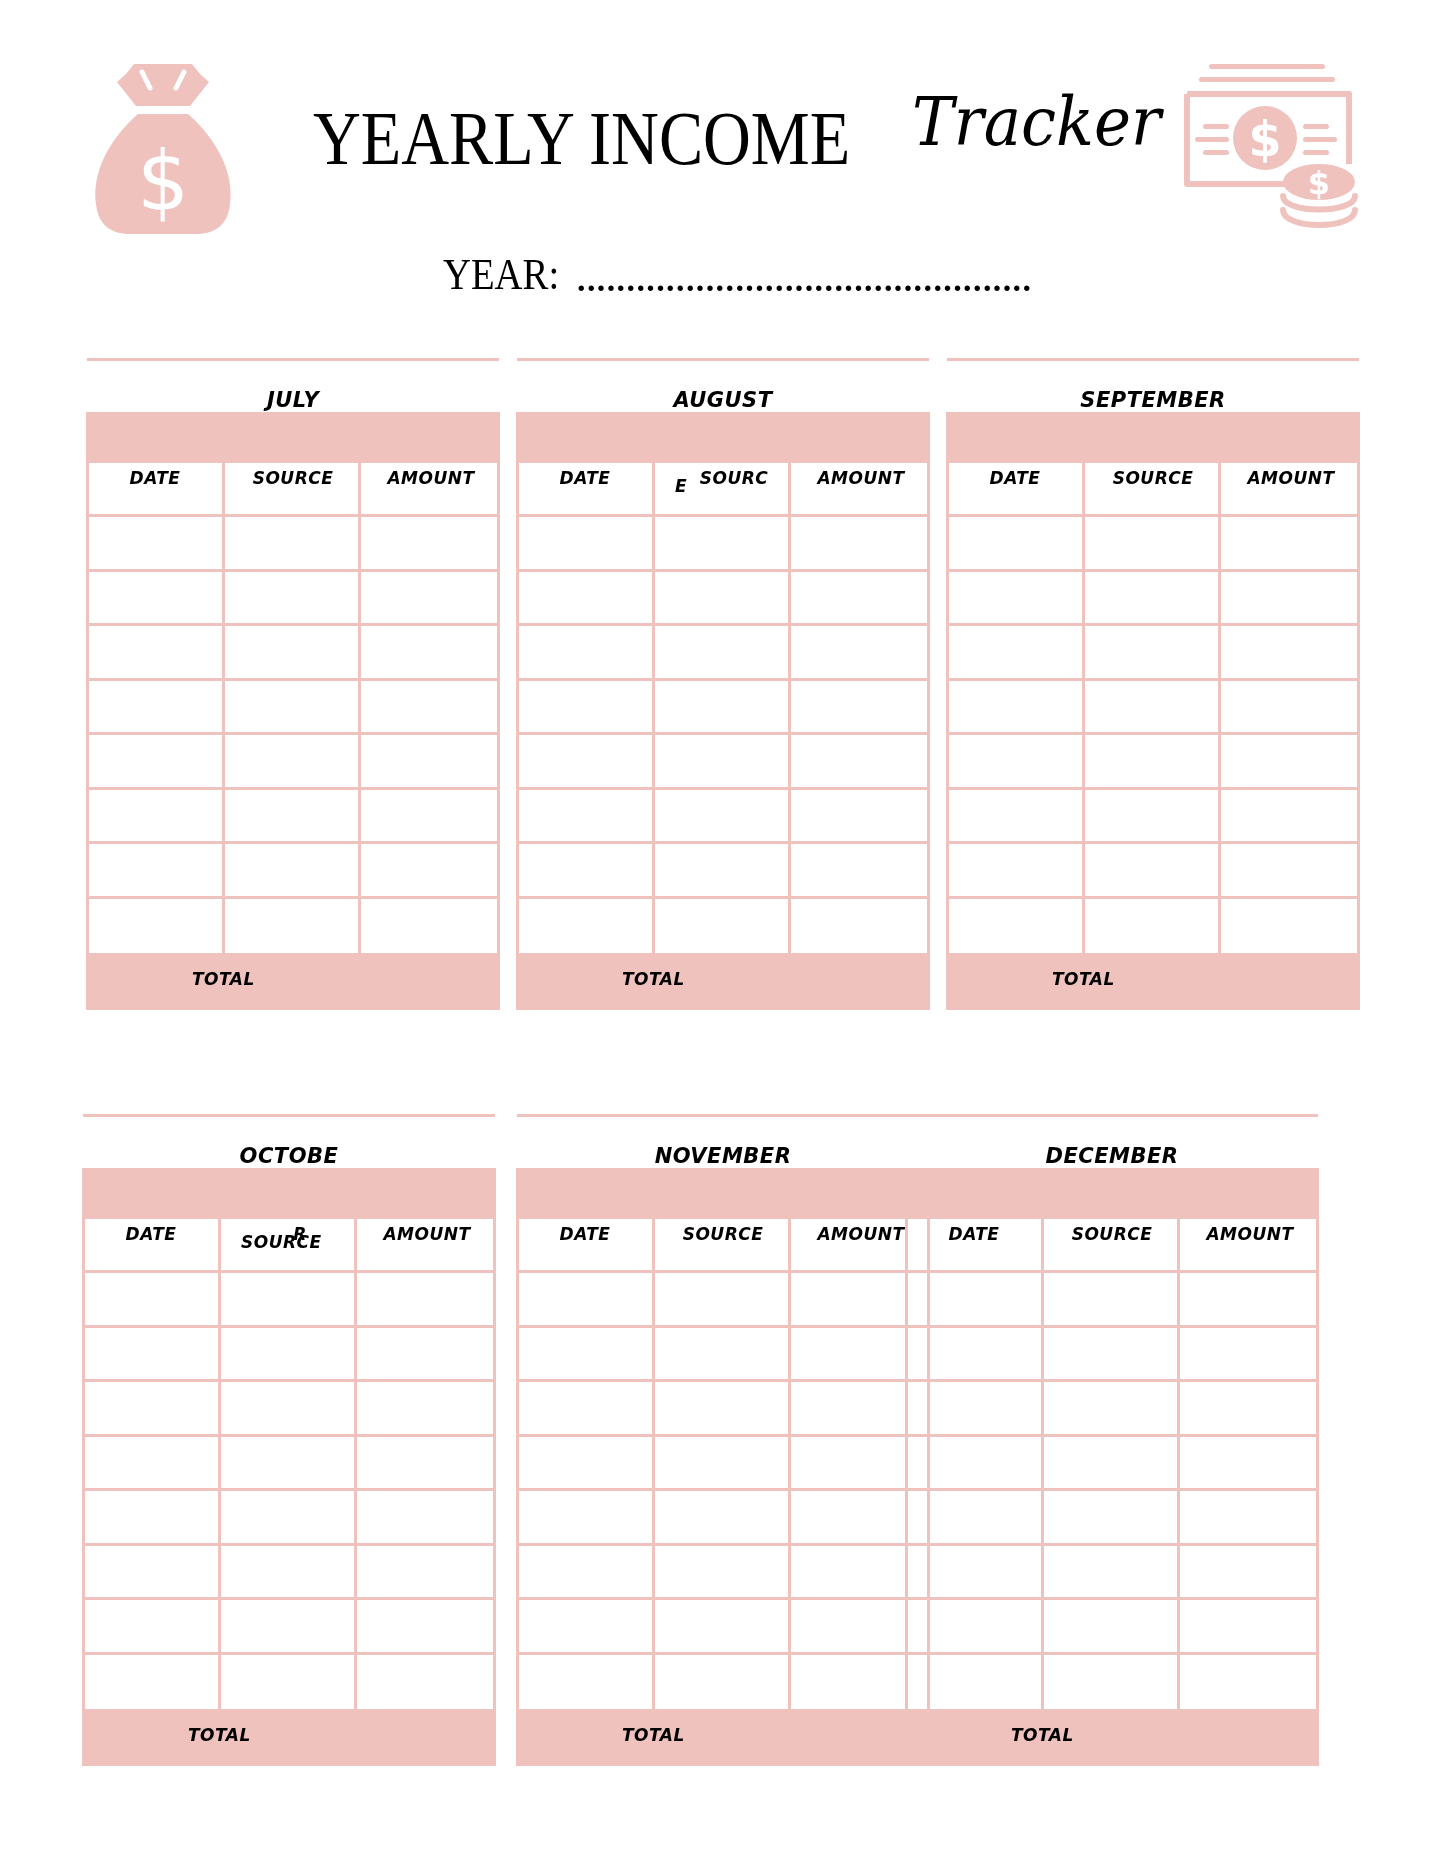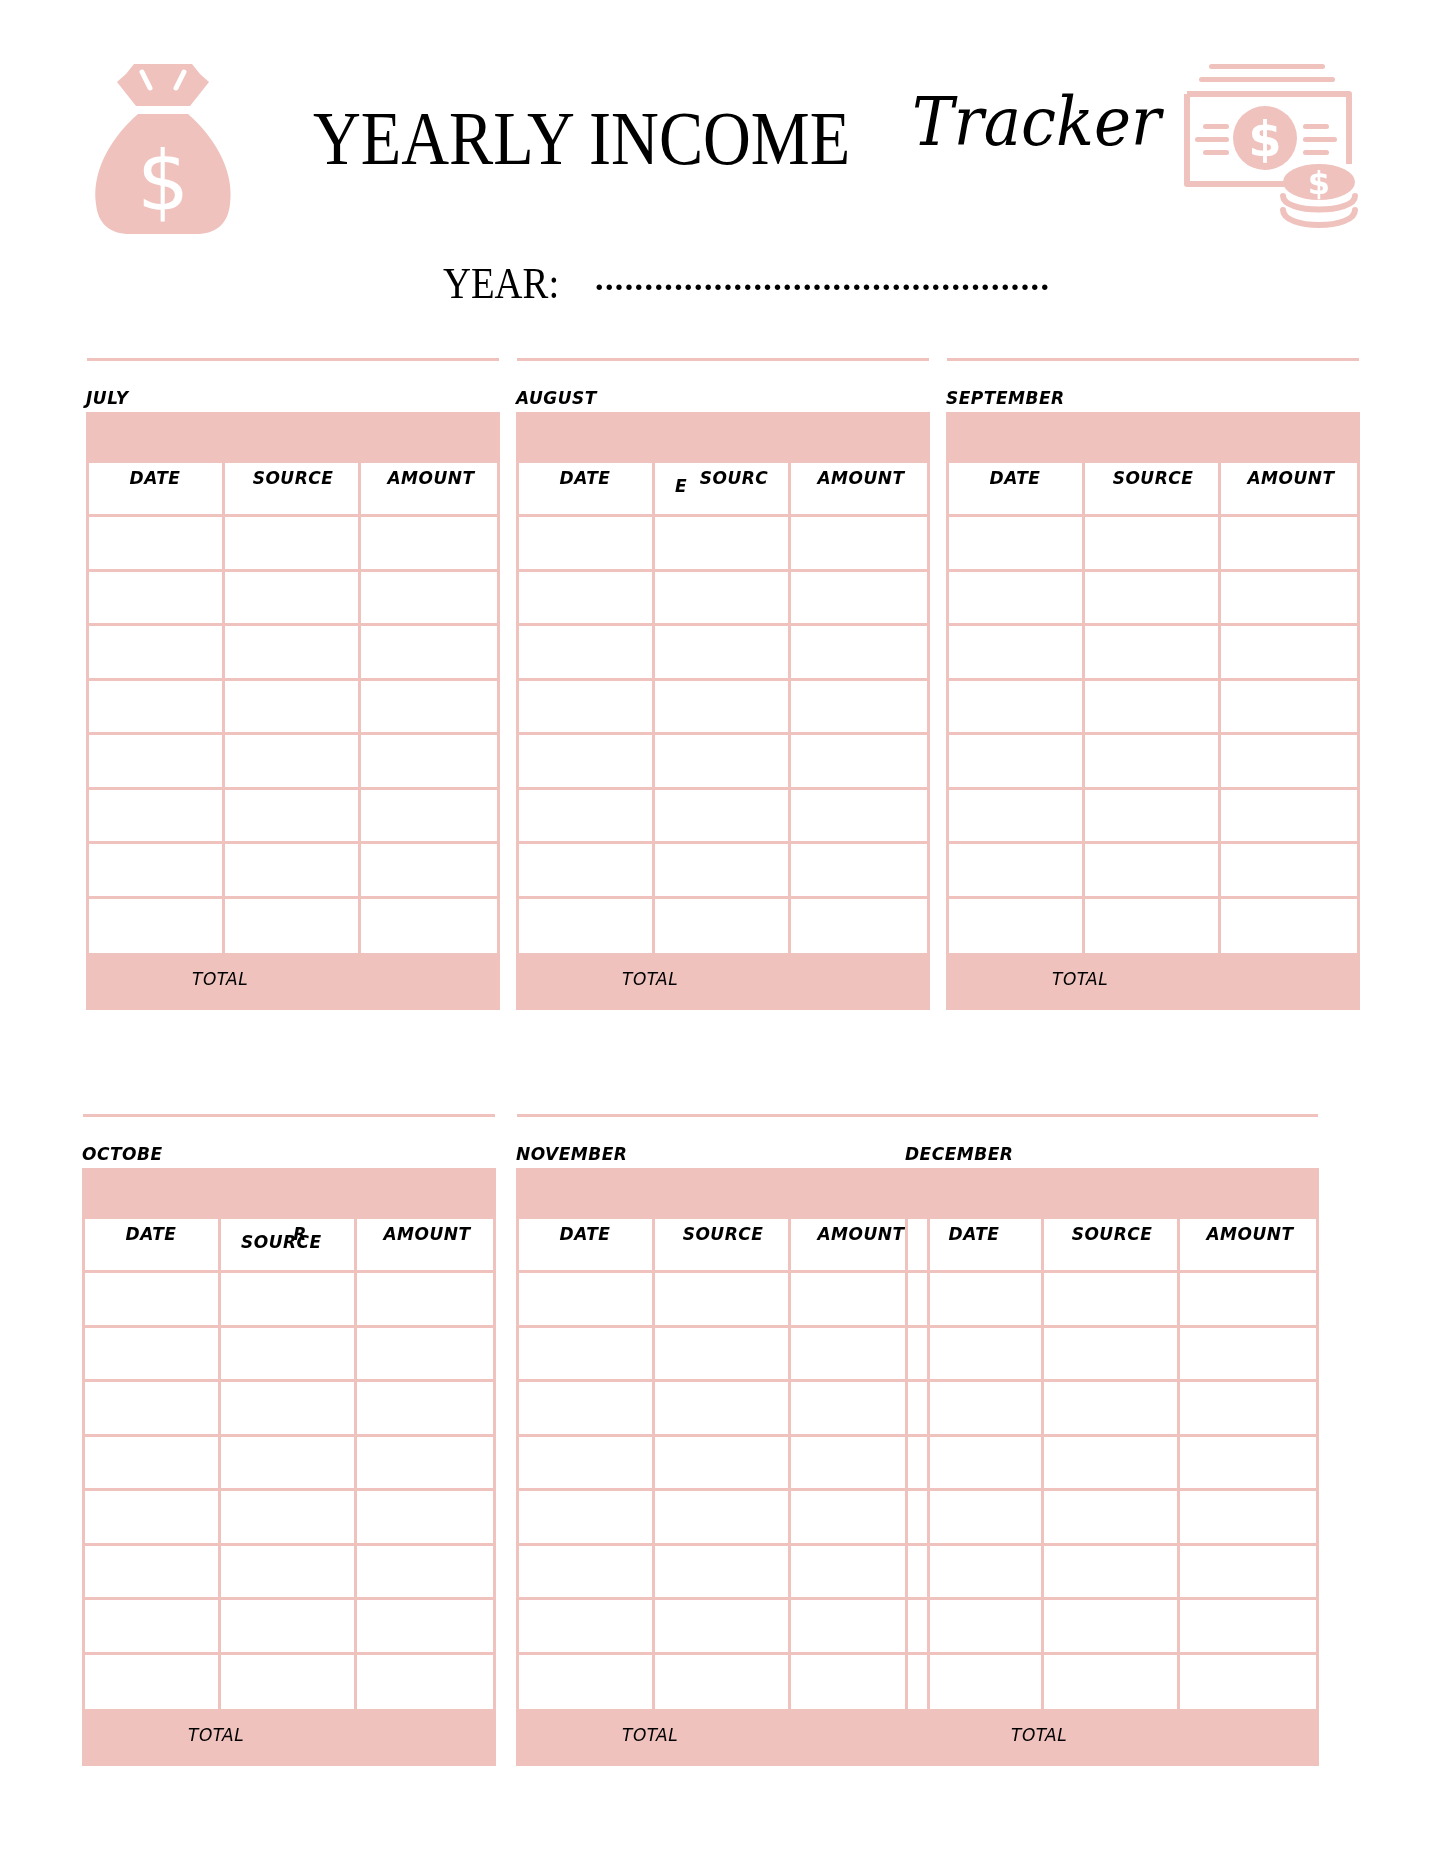--- a/index.html
+++ b/index.html
@@ -7,51 +7,51 @@
          font-family: "Liberation Sans", sans-serif; color: #000; }
   .abs { position: absolute; }
 
   
   .title-main { left: 313px; top: 100px; font-family: "Liberation Serif", "DejaVu Serif", serif;
                 font-size: 77px; letter-spacing: 0px; line-height: 1; transform: scaleX(0.86);
                 transform-origin: left top; white-space: nowrap; }
   .title-script { left: 912px; top: 88px; font-family: "DejaVu Serif", serif; font-style: italic;
                   font-size: 68px; line-height: 1; white-space: nowrap; transform: scaleX(0.92);
                   transform-origin: left top; }
-  .year-row { left: 443px; top: 262px; font-family: "Liberation Serif", serif; font-size: 44px;
-              line-height: 1; white-space: nowrap; display: flex; align-items: flex-start; gap: 18px; }
+  .year-row { left: 443px; top: 253px; font-family: "Liberation Serif", serif; font-size: 44px;
+              line-height: 1; white-space: nowrap; display: flex; align-items: flex-end; }
   .year-label { transform: scaleX(0.88); transform-origin: left; display: inline-block; margin-right: -6px; }
   .year-dots { font-size: 34px; letter-spacing: 1.4px; font-weight: bold; margin-left: 8px; }
 
   .icon-bag { left: 92px; top: 64px; width: 142px; height: 170px; }
   .icon-cash { left: 1181px; top: 64px; width: 180px; height: 170px; }
 
   
   .month { position: absolute; width: 414px; }
   .month .rule { position: absolute; left: 1px; right: 1px; top: 0; height: 3px; background: #efc2bd; }
-  .month .mname { position: absolute; left: 0; right: 0; top: 30px; 
+  .month .mname { position: absolute; left: 0; right: 0; top: 30px; text-align: center;
                   font-family: "DejaVu Sans", sans-serif; font-weight: bold; font-style: italic;
-                  font-size: 17px; letter-spacing: 0.5px; }
+                  font-size: 21px; letter-spacing: 0.5px; }
   .month .thead { position: absolute; left: 0; right: 0; top: 54px; height: 51px; background: #efc2bd;
                   display: grid; grid-template-columns: 1fr 1fr 1fr; }
   .month .thead span { font-family: "DejaVu Sans", sans-serif; font-weight: bold; font-style: italic;
                   font-size: 17px; letter-spacing: 0.5px; padding-top: 16px; text-align: center; margin-top: 40px; }
   .month .thead span.left-al { text-align: center; padding-left: 22px; }
   .month .grid { position: absolute; left: 0; right: 0; top: 105px; height: 490px;
                  border-left: 3px solid #efc2bd; border-right: 3px solid #efc2bd; box-sizing: border-box;
                  display: grid; grid-template-columns: 1fr 1fr 1fr; grid-template-rows: repeat(9, 1fr); }
   .month .cell { border-bottom: 3px solid #efc2bd; border-right: 3px solid #efc2bd; box-sizing: border-box;
                  position: relative; }
   .month .cell.last-col { border-right: none; }
   .month .cell.last-row { border-bottom: none; }
   .month .cell .ctext { position: absolute; left: 20px; top: 13px; font-family: "DejaVu Sans", sans-serif;
                         font-weight: bold; font-style: italic; font-size: 17px; letter-spacing: 0.5px; }
   .month .total { position: absolute; left: 0; right: 0; top: 595px; height: 57px; background: #efc2bd; }
   .month .total span { position: absolute; left: 106px; top: 16px; font-family: "DejaVu Sans", sans-serif;
-                       font-weight: normal; font-style: italic; font-size: 17px; letter-spacing: 0.5px; }
+                       font-weight: bold; font-style: italic; font-size: 17px; letter-spacing: 0.5px; }
 </style>
 </head>
 <body>
 
 <svg class="abs icon-bag" viewBox="0 0 142 170">
   <path d="M42 0 L100 0 L108 10 L117 18 L98 42 L44 42 L25 18 L34 10 Z" fill="#efc2bd"></path>
   <path d="M50 8 L58 24" stroke="#fff" stroke-width="5" stroke-linecap="round"></path>
   <path d="M92 8 L84 24" stroke="#fff" stroke-width="5" stroke-linecap="round"></path>
   <path d="M46 50 L96 50 C128 78 142 112 138 140 C136 160 124 170 104 170 L38 170 C18 170 6 160 4 140 C0 112 14 78 46 50 Z" fill="#efc2bd"></path>
   <text x="71" y="145" text-anchor="middle" font-family="DejaVu Sans, sans-serif" font-size="82" fill="#ffffff">$</text>

